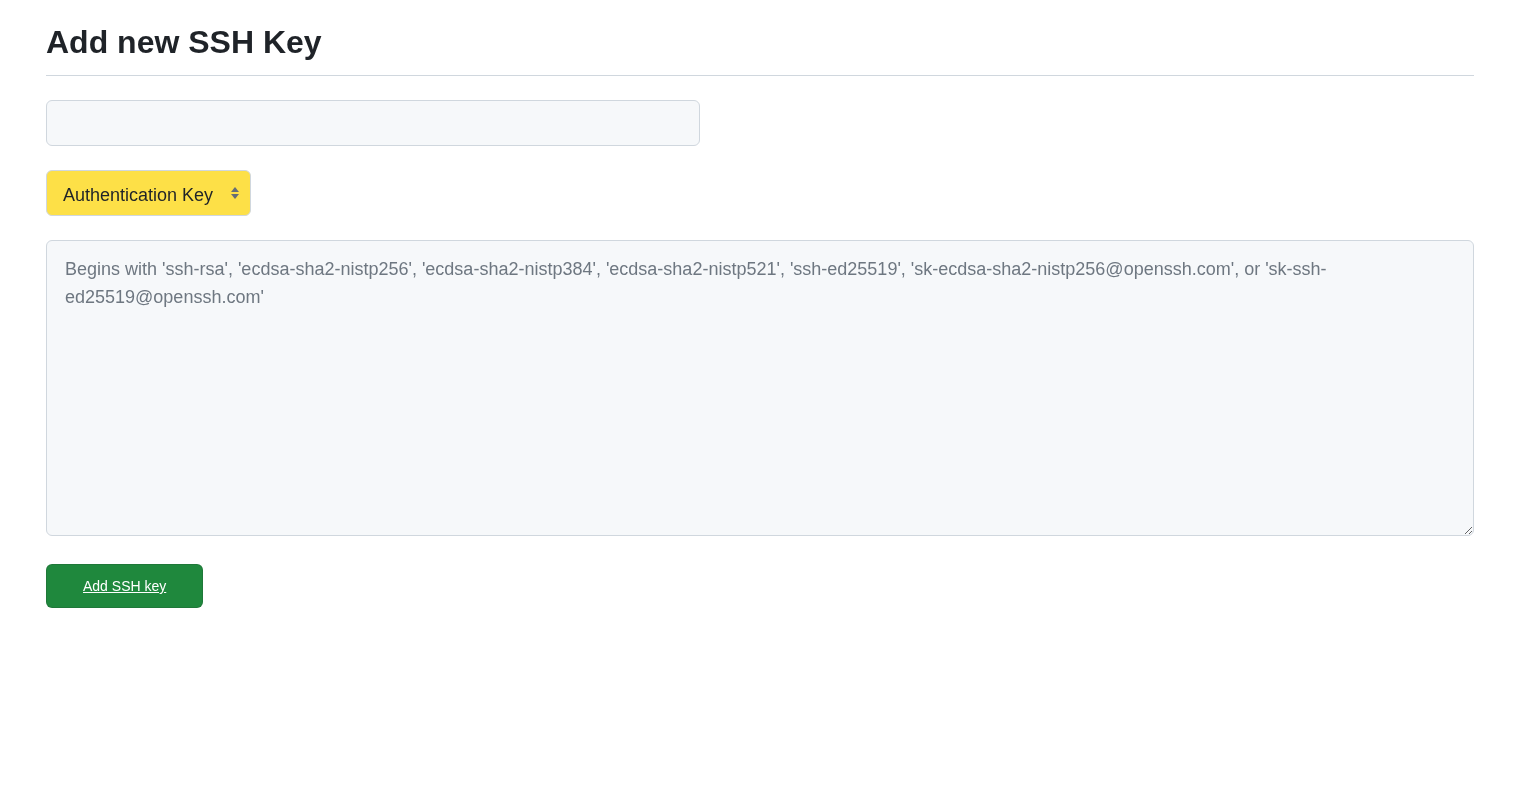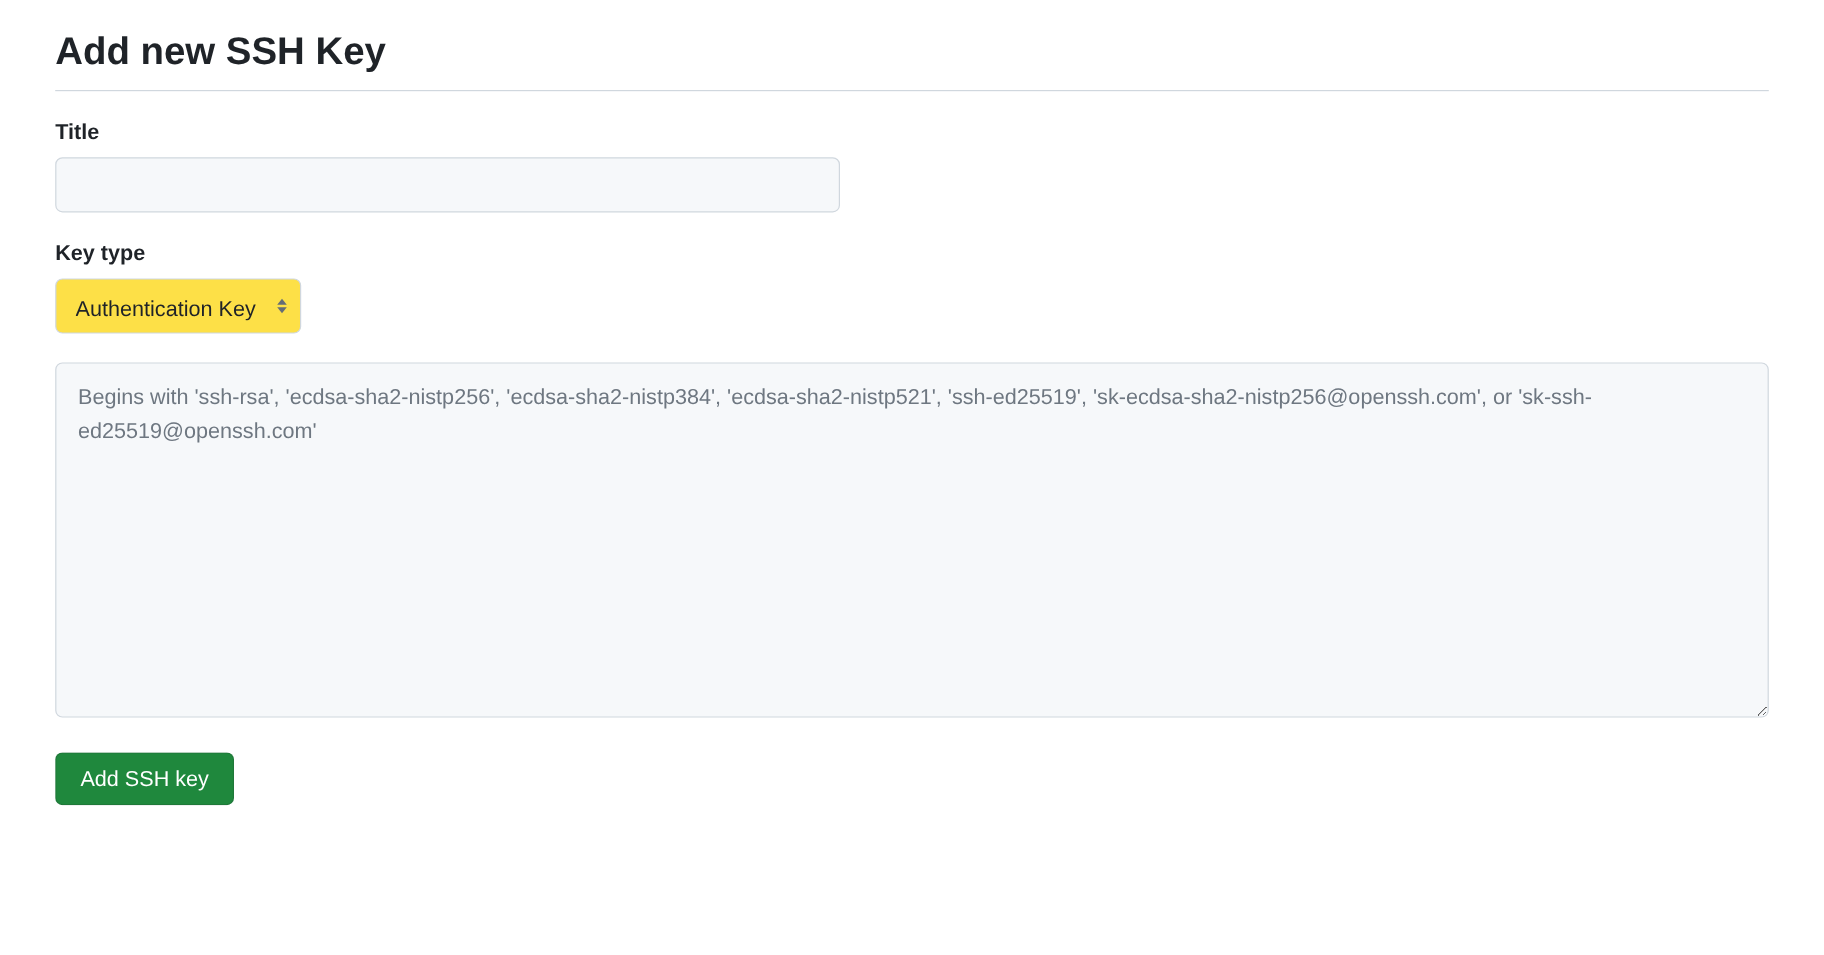--- a/index.html
+++ b/index.html
@@ -99,44 +99,43 @@
       border-radius: 6px;
       outline: none;
       resize: vertical;
       font-family: inherit;
     }
     .textarea-input::placeholder {
       color: #6e7781;
     }
     .btn-primary {
       display: inline-block;
-      padding: 10px 20px;
-      font-size: 18px;
+      padding: 10px 36px;
+      font-size: 14px;
       font-weight: 500;
       color: #ffffff;
       background-color: #1f883d;
       border: 1px solid rgba(31,35,40,0.15);
       border-radius: 6px;
       cursor: pointer;
       line-height: 22px;
+      text-decoration: underline;
     }
   </style>
 </head>
 <body>
 
 <h1 class="page-title">Add new SSH Key</h1>
 
 <form>
   <div class="form-group">
-    <label class="form-label">Title</label>
     <input type="text" class="text-input" value="" style="">
   </div>
 
   <div class="form-group">
-    <label class="form-label">Key type</label>
     <div class="select-wrapper">
       <select class="select-input">
         <option>Authentication Key</option>
       </select>
       <span class="select-caret">
         <span class="caret-up"></span>
         <span class="caret-down"></span>
       </span>
     </div>
   </div>

